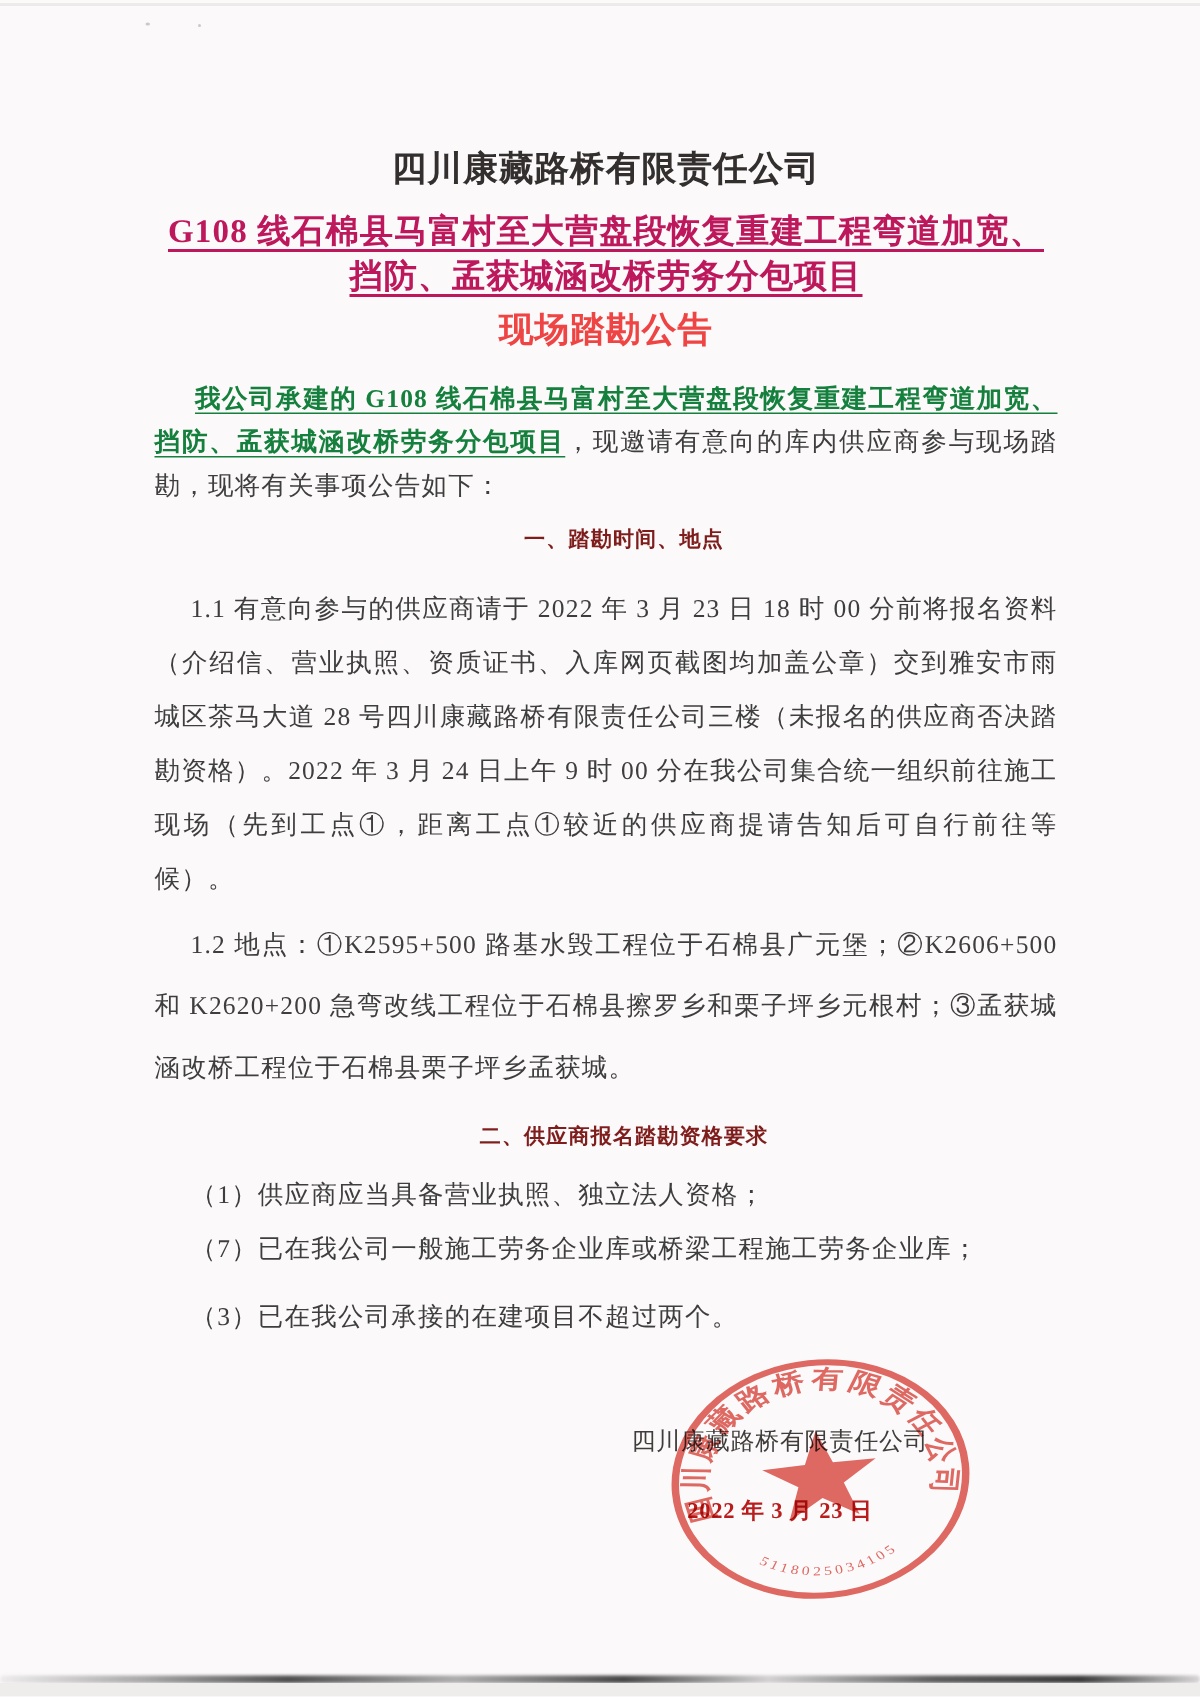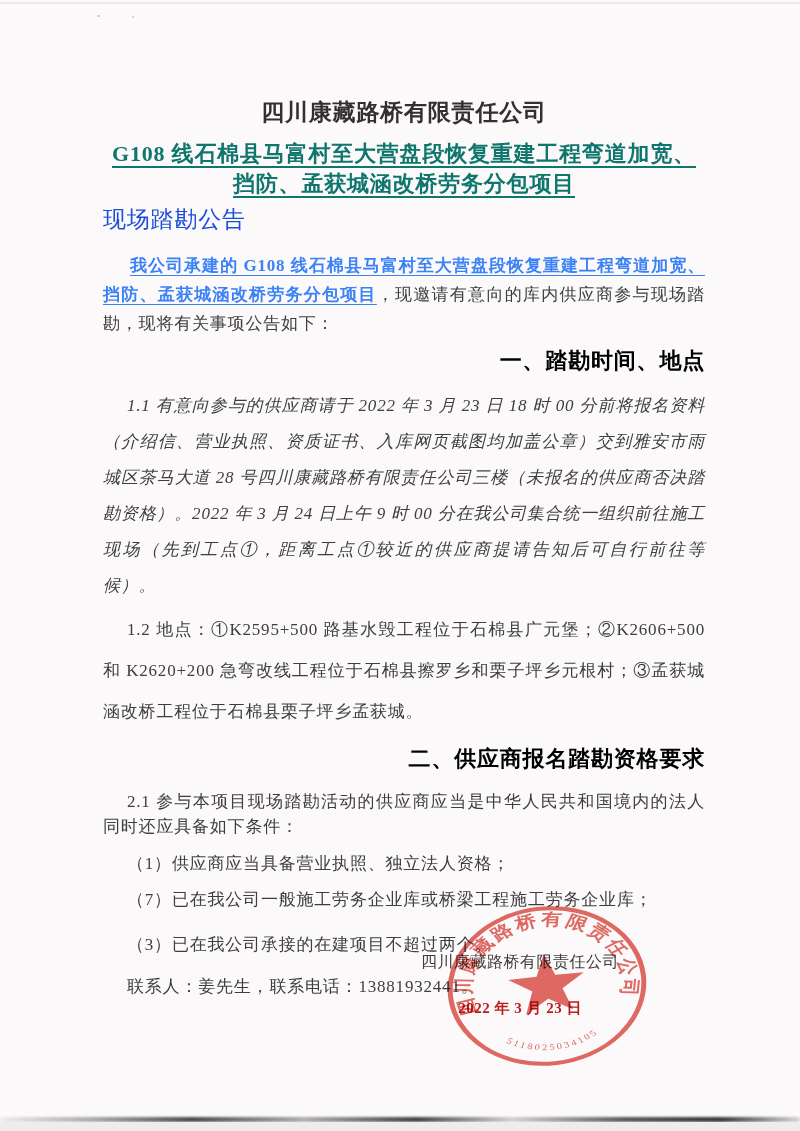--- a/index.html
+++ b/index.html
@@ -13,39 +13,39 @@
   .doc{
     position:absolute;left:103px;top:0;width:602px;
     letter-spacing:.8px;
   }
   .title-company{
     margin:98px 0 0 0;text-align:center;
     font-size:23px;font-weight:bold;line-height:30px;color:#332f2f;
   }
   .title-project{
     margin:11px 0 0 0;text-align:center;
-    font-size:22px;font-weight:bold;line-height:30px;color:#0f766e;
+    font-size:22px;font-weight:bold;line-height:30px;color:#be185d;
     text-decoration:underline;text-underline-offset:5px;text-decoration-thickness:1.5px;
   }
   .title-doc{
-    margin:6px 0 0 0;text-align:left;
-    font-size:23px;font-weight:normal;line-height:30px;color:#1d4ed8;
+    margin:6px 0 0 0;text-align:center;
+    font-size:23px;font-weight:bold;line-height:30px;color:#ef4444;
   }
   p{margin:0;font-size:17px;text-align:justify;}
   .intro{margin-top:16px;line-height:29px;text-indent:27px;}
   .intro .u{
     text-decoration:underline;text-underline-offset:4px;text-decoration-thickness:1.3px;
-    font-weight:600;color:#3b82f6;
+    font-weight:600;color:#15803d;
   }
   .h-sec{
-    font-size:22px;font-weight:bold;color:#000000;line-height:26px;
-    margin:0;padding-left:24px;text-align:right;
+    font-size:14px;font-weight:bold;color:#7f1d1d;line-height:26px;
+    margin:0;padding-left:24px;text-align:center;
   }
   .h1x{margin-top:10px;}
-  .p11{margin-top:14px;line-height:36px;text-indent:24px;font-style:italic;}
+  .p11{margin-top:14px;line-height:36px;text-indent:24px;}
   .p12{margin-top:5px;line-height:41px;text-indent:24px;}
   .h2x{margin-top:14px;}
   .p21{margin-top:17px;line-height:25px;text-indent:24px;}
   .item{line-height:25px;padding-left:24px;}
   .it1{margin-top:12px;}
   .it2{margin-top:11px;}
   .it3{margin-top:20px;}
   .h3x{margin-top:13px;}
   .contact{margin-top:17px;line-height:25px;padding-left:24px;}
 
@@ -105,26 +105,24 @@
     <p class="title-project">G108 线石棉县马富村至大营盘段恢复重建工程弯道加宽、挡防、孟获城涵改桥劳务分包项目</p>
     <p class="title-doc">现场踏勘公告</p>
 
     <p class="intro"><span class="u">我公司承建的 G108 线石棉县马富村至大营盘段恢复重建工程弯道加宽、挡防、孟获城涵改桥劳务分包项目</span><span>，现邀请有意向的库内供应商参与现场踏勘，现将有关事项公告如下：</span></p>
 
     <p class="h-sec h1x">一、踏勘时间、地点</p>
     <p class="p11">1.1 有意向参与的供应商请于 2022 年 3 月 23 日 18 时 00 分前将报名资料（介绍信、营业执照、资质证书、入库网页截图均加盖公章）交到雅安市雨城区茶马大道 28 号四川康藏路桥有限责任公司三楼（未报名的供应商否决踏勘资格）。2022 年 3 月 24 日上午 9 时 00 分在我公司集合统一组织前往施工现场（先到工点①，距离工点①较近的供应商提请告知后可自行前往等候）。</p>
     <p class="p12">1.2 地点：①K2595+500 路基水毁工程位于石棉县广元堡；②K2606+500 和 K2620+200 急弯改线工程位于石棉县擦罗乡和栗子坪乡元根村；③孟获城涵改桥工程位于石棉县栗子坪乡孟获城。</p>
 
     <p class="h-sec h2x">二、供应商报名踏勘资格要求</p>
-    <p class="p21">2.1 参与本项目现场踏勘活动的供应商应当是中华人民共和国境内的法人同时还应具备如下条件：</p>
     <p class="item it1">（1）供应商应当具备营业执照、独立法人资格；</p>
     <p class="item it2">（7）已在我公司一般施工劳务企业库或桥梁工程施工劳务企业库；</p>
     <p class="item it3">（3）已在我公司承接的在建项目不超过两个。</p>
 
-    <p class="contact">联系人：姜先生，联系电话：13881932441。</p>
   </div>
 
   <div class="signature">
     <div class="sig-company">四川康藏路桥有限责任公司</div>
     <div class="sig-date">2022 年 3 月 23 日</div>
   </div>
 
   <svg class="seal" viewBox="0 0 200 200" preserveAspectRatio="none">
     <defs>
       <path id="sealTopArc" d="M 37.7 143.6 A 76 76 0 1 1 162.3 143.6" fill="none"></path>

